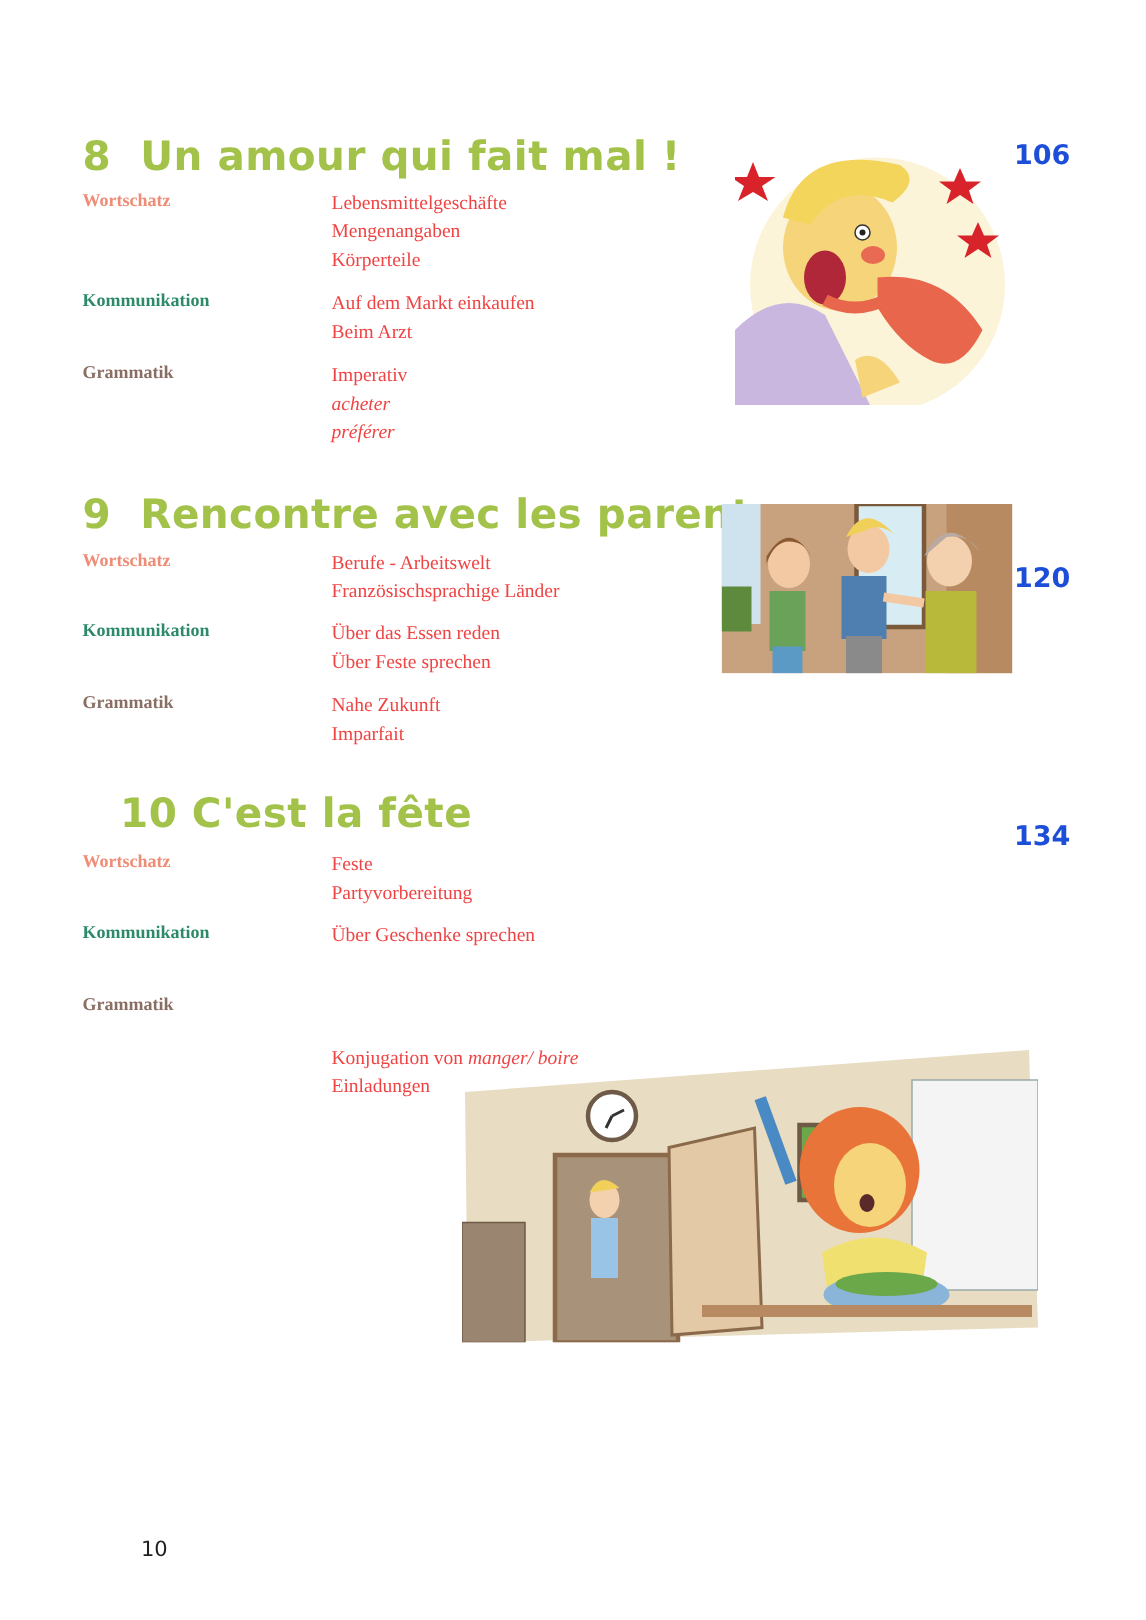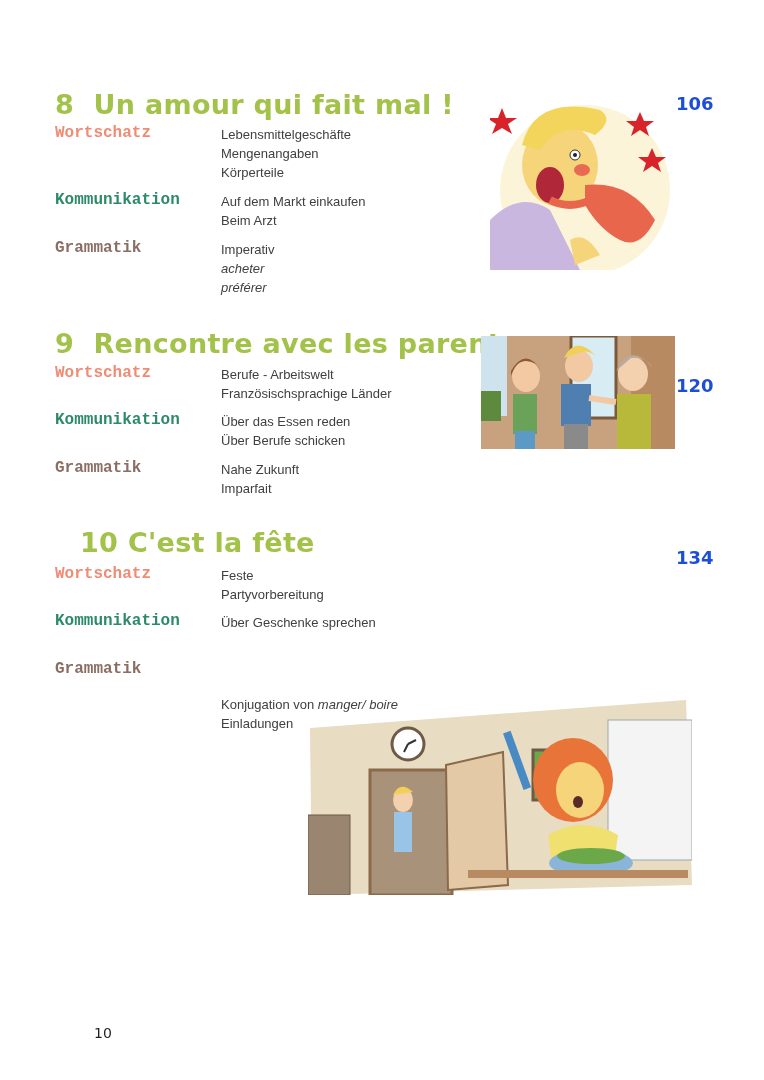--- a/index.html
+++ b/index.html
@@ -4,27 +4,27 @@
 <style>
   html, body { margin: 0; padding: 0; background: #ffffff; }
   body { width: 764px; height: 1080px; position: relative; overflow: hidden;
          font-family: "DejaVu Sans", sans-serif; color: #231f20; }
   .chapter { position: absolute; left: 0; width: 764px; }
   .ch-title { position: absolute; left: 55px; font-family: "DejaVu Sans", sans-serif;
               font-weight: bold; font-size: 27px; color: #a3c24a; letter-spacing: 0.3px;
               white-space: nowrap; line-height: 1; }
   .ch-page { position: absolute; left: 676px; font-family: "DejaVu Sans", sans-serif;
              font-weight: bold; font-size: 18px; color: #1d4ed8; line-height: 1; }
-  .label { position: absolute; left: 55px; font-family: Liberation Mono, monospace;
-           font-weight: bold; font-size: 16px; line-height: 19px; }
+  .label { position: absolute; left: 55px; font-family: Liberation Serif, serif;
+           font-weight: bold; font-size: 12px; line-height: 19px; }
   .label.w { color: #ef8c76; }
   .label.k { color: #2d8a68; }
   .label.g { color: #8a6e64; }
-  .items { position: absolute; left: 221px; font-family: Liberation Sans, sans-serif;
-           font-size: 13px; line-height: 19px; color: #404040; }
+  .items { position: absolute; left: 221px; font-family: Liberation Serif, serif;
+           font-size: 13px; line-height: 19px; color: #ef4444; }
   .items div { white-space: nowrap; }
   .it { font-style: italic; }
   .illus { position: absolute; overflow: hidden; }
   .page-num { position: absolute; left: 94px; top: 1025px; font-family: "DejaVu Sans", sans-serif;
               font-size: 14px; color: #231f20; }
 </style>
 </head>
 <body>
 
 <section class="chapter" style="top:0;">
@@ -83,21 +83,21 @@
 
   <div class="label w" style="top:364px;">Wortschatz</div>
   <div class="items" style="top:365px;">
     <div>Berufe - Arbeitswelt</div>
     <div>Französischsprachige Länder</div>
   </div>
 
   <div class="label k" style="top:411px;">Kommunikation</div>
   <div class="items" style="top:412px;">
     <div>Über das Essen reden</div>
-    <div>Über Berufe schicken</div>
+    <div>Über Feste sprechen</div>
   </div>
 
   <div class="label g" style="top:459px;">Grammatik</div>
   <div class="items" style="top:460px;">
     <div>Nahe Zukunft</div>
     <div>Imparfait</div>
   </div>
 
   <div class="illus" style="left:481px; top:336px; width:194px; height:113px;">
     <svg width="194" height="113" viewBox="0 0 194 113">

